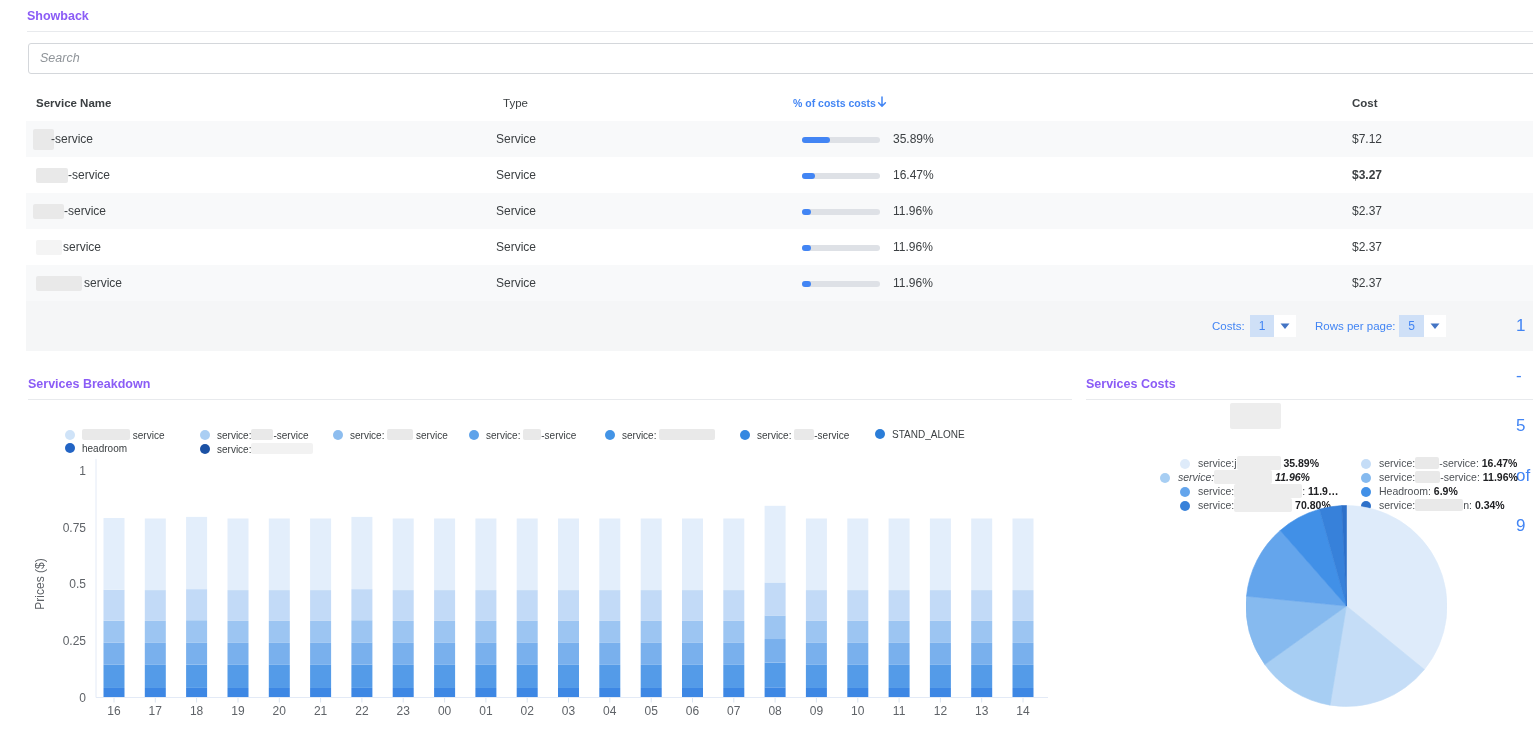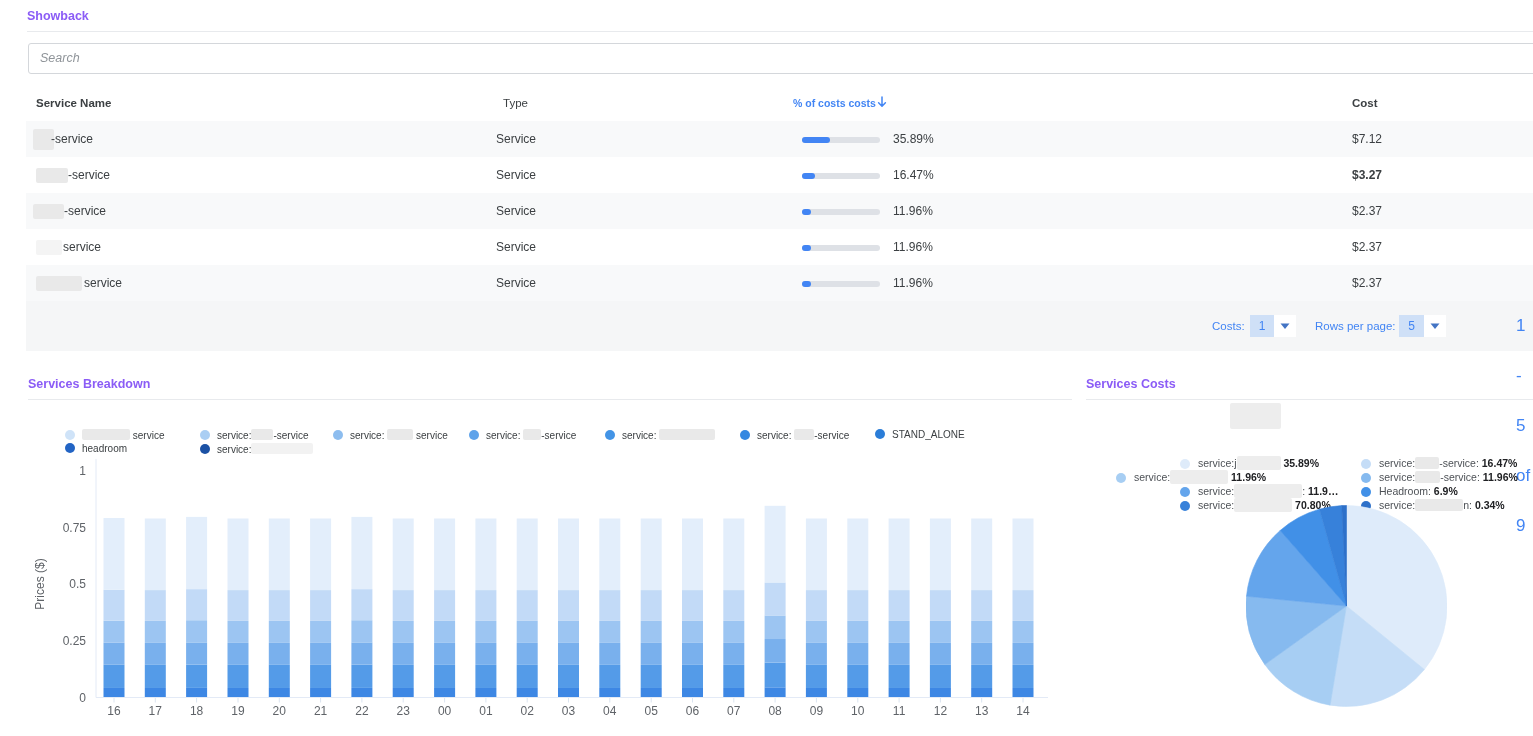--- a/index.html
+++ b/index.html
@@ -316,21 +316,21 @@
 <text x="58" y="19.9" text-anchor="end" font-size="12" fill="#5f6368">1</text>
 <text x="16" y="129" transform="rotate(-90 16 129)" text-anchor="middle" font-size="12" fill="#5f6368">Prices ($)</text>
   </svg>
 
   <div class="abs secTitle" style="left:1086px; top:377px;">Services Costs</div>
   <div class="abs hr" style="left:1086px; right:0; top:399px;"></div>
 
   <div class="abs" style="left:1230px; top:403px; width:51px; height:26px; background:#ededed; border-radius:2px;"></div>
 
   <div class="pleg" style="left:1180px; top:428px;"><span class="pdot" style="background:#deebfa;"></span>service:j<span class="blur" style="width:44px; height:14px; vertical-align:-3px; background:#ededed;"></span> <b>35.89%</b></div>
-  <div class="pleg" style="left:1116px; top:442px;"><span class="pdot" style="background:#a7cef3;"></span>service:<span class="blur" style="width:58px; height:14px; vertical-align:-3px; background:#ededed;"></span> <b>11.96%</b></div>
+  <div class="pleg" style="left:1160px; top:442px;font-style:italic;"><span class="pdot" style="background:#a7cef3;"></span>service:<span class="blur" style="width:58px; height:14px; vertical-align:-3px; background:#ededed;"></span> <b>11.96%</b></div>
   <div class="pleg" style="left:1180px; top:456px;"><span class="pdot" style="background:#64a5ec;"></span>service:<span class="blur" style="width:68px; height:14px; vertical-align:-3px; background:#ededed;"></span>: <b>11.9…</b></div>
   <div class="pleg" style="left:1180px; top:470px;"><span class="pdot" style="background:#3781da;"></span>service:<span class="blur" style="width:58px; height:14px; vertical-align:-3px; background:#ededed;"></span> <b>70.80%</b></div>
   <div class="pleg" style="left:1361px; top:428px;"><span class="pdot" style="background:#c5ddf7;"></span>service:<span class="blur" style="width:24px; height:12px; vertical-align:-2px;"></span>-service: <b>16.47%</b></div>
   <div class="pleg" style="left:1361px; top:442px;"><span class="pdot" style="background:#86baef;"></span>service:<span class="blur" style="width:25px; height:12px; vertical-align:-2px;"></span>-service: <b>11.96%</b></div>
   <div class="pleg" style="left:1361px; top:456px;"><span class="pdot" style="background:#4190e7;"></span>Headroom: <b>6.9%</b></div>
   <div class="pleg" style="left:1361px; top:470px;"><span class="pdot" style="background:#2d70c9;"></span>service:<span class="blur" style="width:48px; height:12px; vertical-align:-2px;"></span>n: <b>0.34%</b></div>
 
   <svg class="abs" style="left:1246px; top:505px;" width="201" height="202" viewBox="0 0 201 202">
   <path d="M100.5,101.0 L100.50,0.50 A100.5,100.5 0 0 1 178.38,164.52 Z" fill="#deebfa" stroke="#deebfa" stroke-width="0.6" stroke-linejoin="round"></path>
 <path d="M100.5,101.0 L178.38,164.52 A100.5,100.5 0 0 1 84.09,200.15 Z" fill="#c5ddf7" stroke="#c5ddf7" stroke-width="0.6" stroke-linejoin="round"></path>

